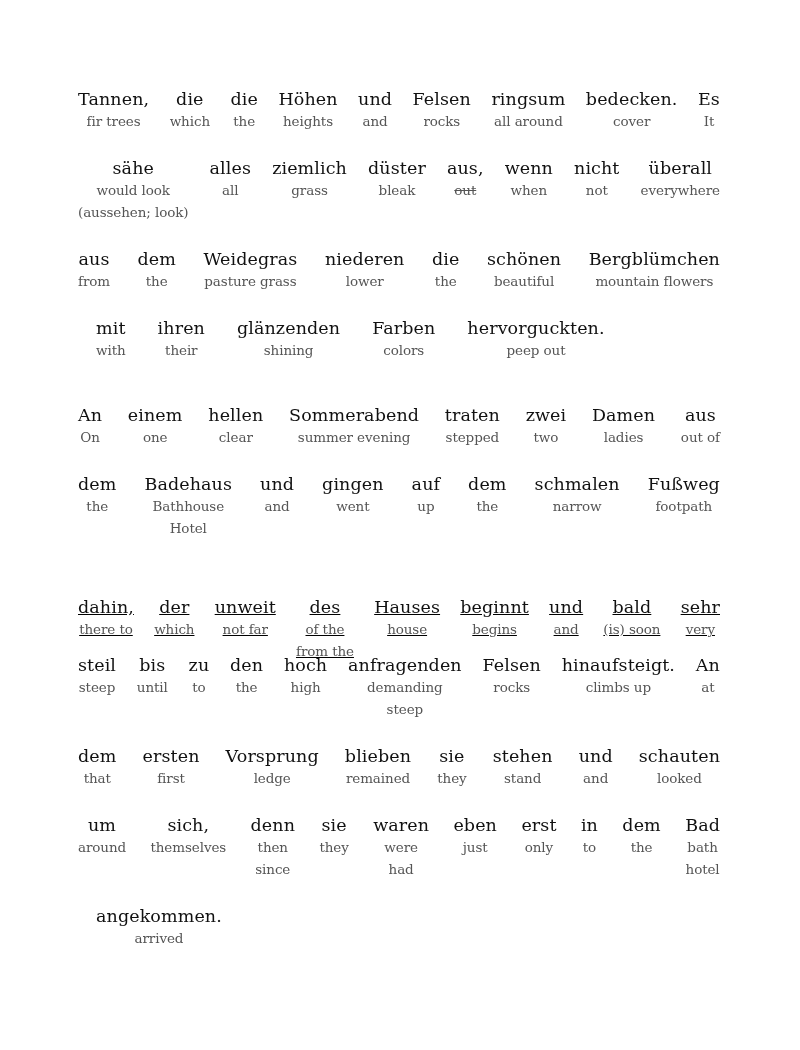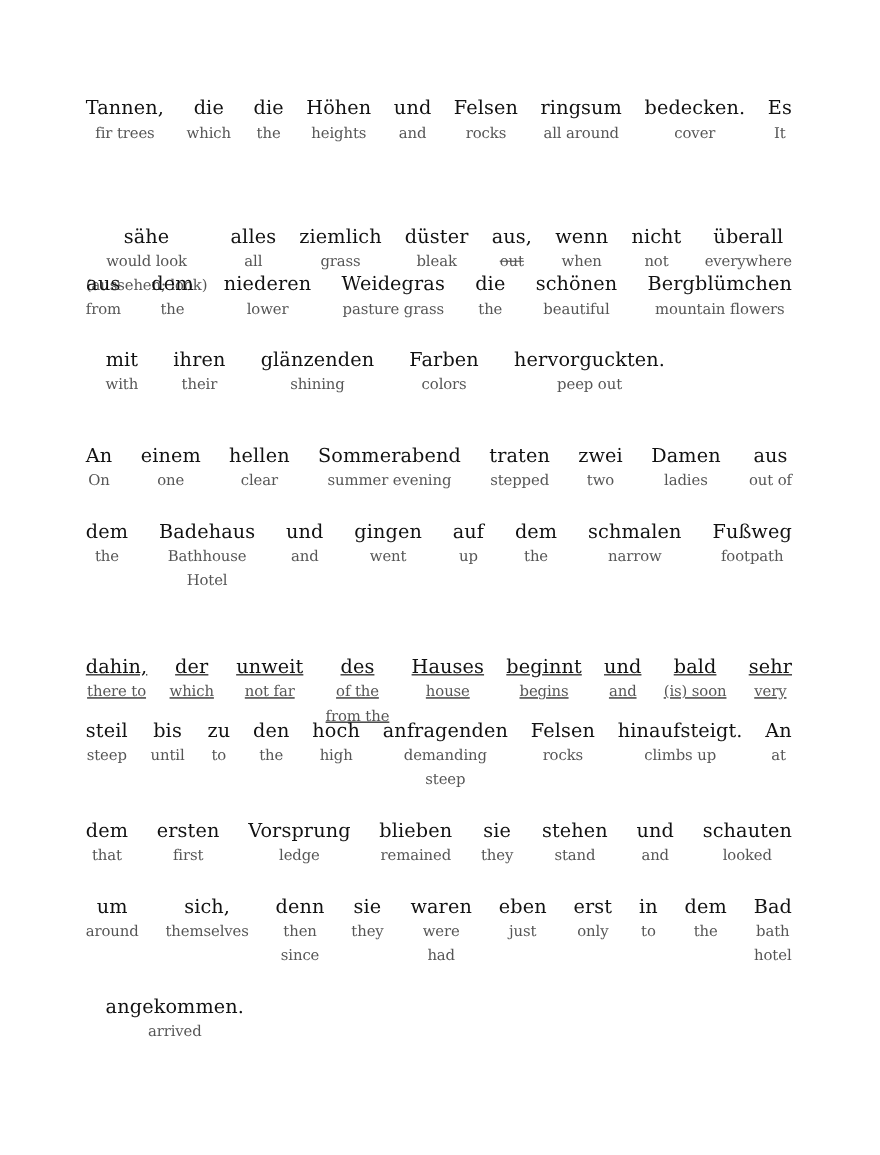--- a/index.html
+++ b/index.html
@@ -49,21 +49,21 @@
       </div>
       <div class="cell">
         <span class="de">bedecken.</span>
         <span class="en">cover</span>
       </div>
       <div class="cell">
         <span class="de">Es</span>
         <span class="en">It</span>
       </div>
     </div>
-  <div class="line" style="top:157px;margin-top:48px;">
+  <div class="line" style="top:157px;">
       <div class="cell" style="position: relative;">
         <span class="de">sähe</span>
         <span class="en">would look</span>
         <span class="en" style="align-self: flex-start;">(aussehen; look)</span>
       </div>
       <div class="cell">
         <span class="de">alles</span>
         <span class="en">all</span>
       </div>
       <div class="cell">
@@ -94,26 +94,26 @@
   <div class="line" style="top:248px;">
       <div class="cell">
         <span class="de">aus</span>
         <span class="en">from</span>
       </div>
       <div class="cell">
         <span class="de">dem</span>
         <span class="en">the</span>
       </div>
       <div class="cell">
+        <span class="de">Weidegras</span>
+        <span class="en">pasture grass</span>
+      </div>
+      <div class="cell">
         <span class="de">niederen</span>
         <span class="en">lower</span>
-      </div>
-      <div class="cell">
-        <span class="de">Weidegras</span>
-        <span class="en">pasture grass</span>
       </div>
       <div class="cell">
         <span class="de">die</span>
         <span class="en">the</span>
       </div>
       <div class="cell">
         <span class="de">schönen</span>
         <span class="en">beautiful</span>
       </div>
       <div class="cell">

